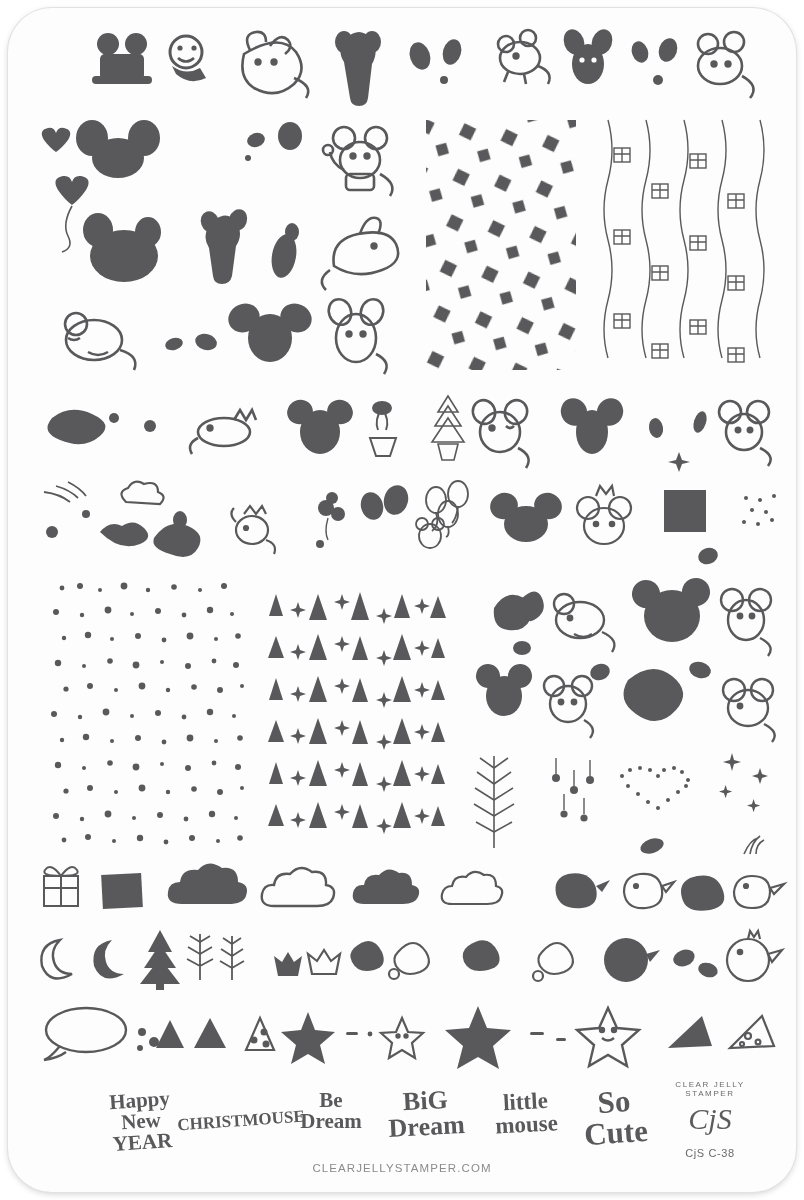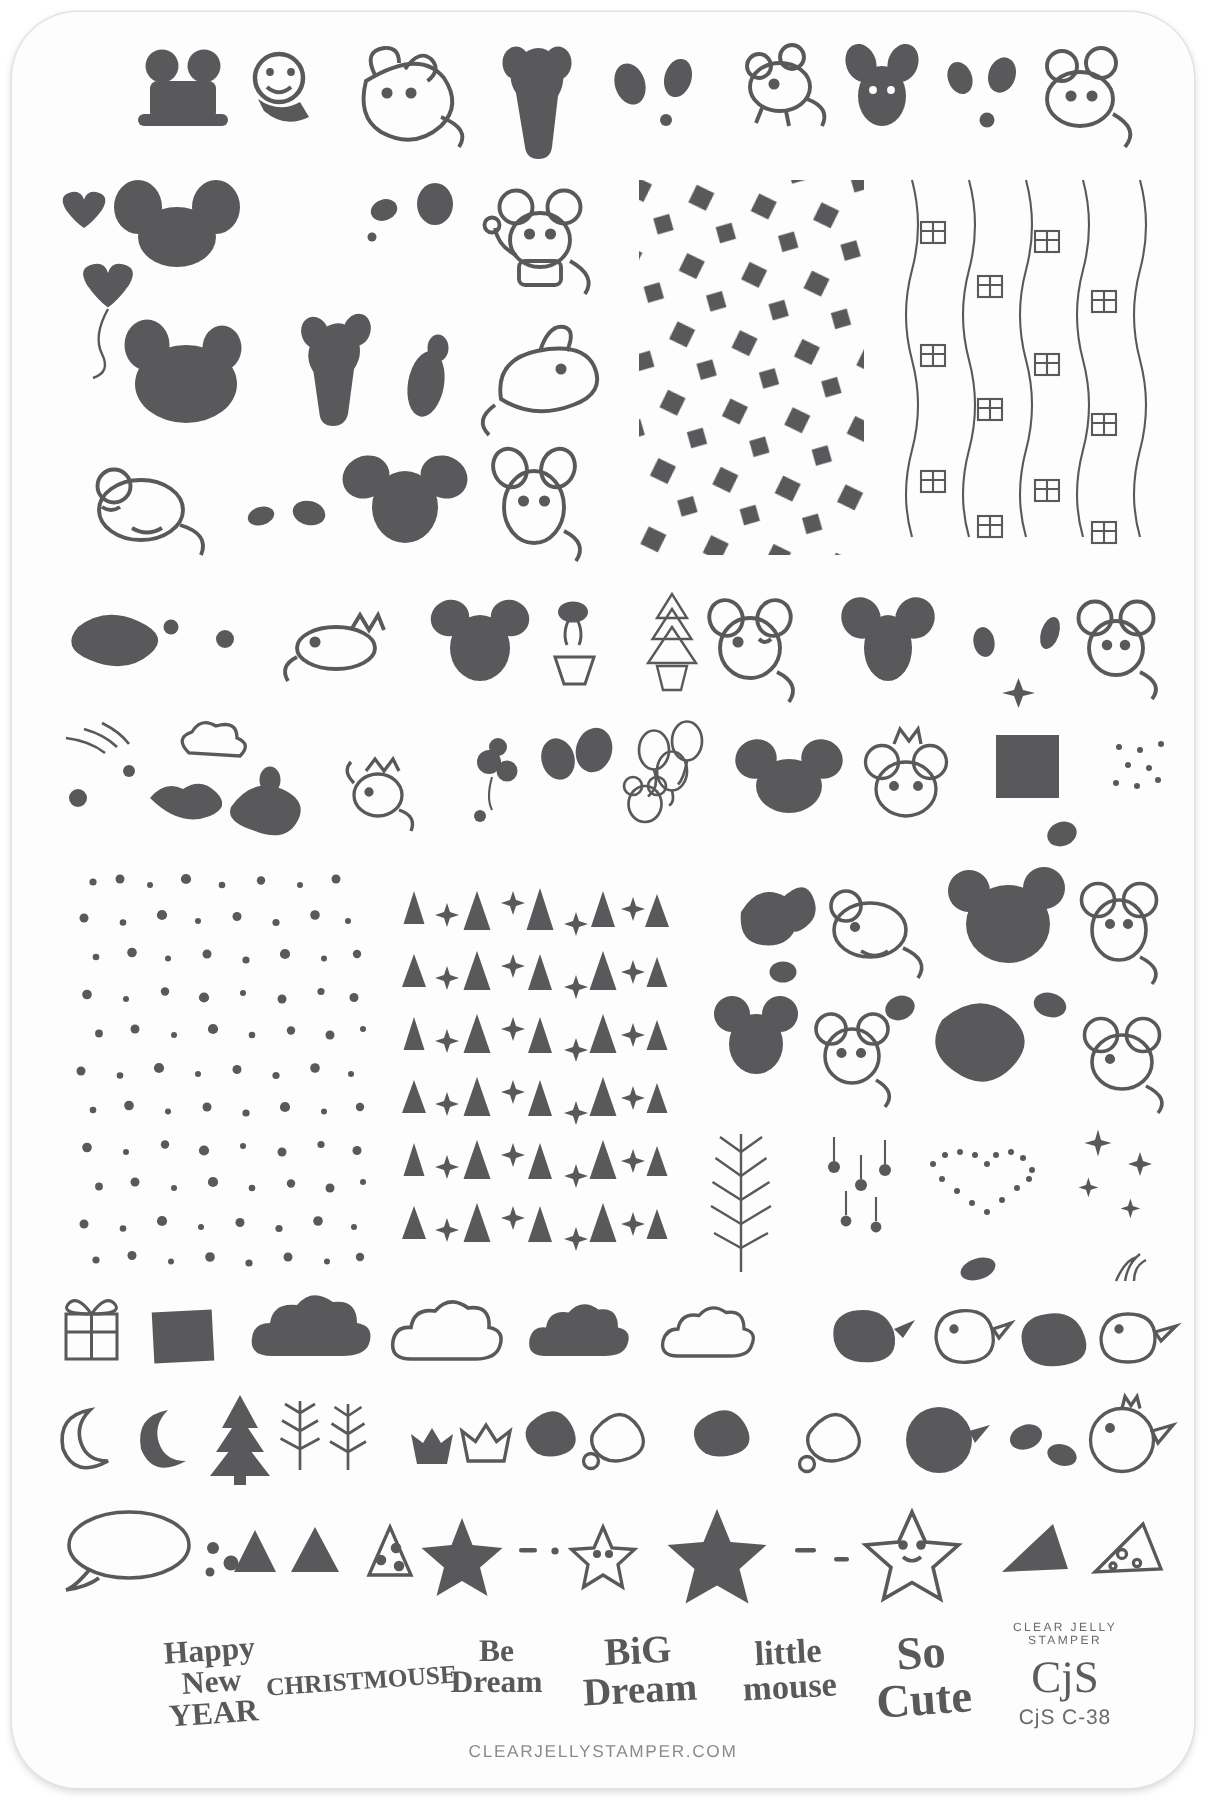--- a/index.html
+++ b/index.html
@@ -86,27 +86,28 @@
     color: #6a6a6c;
   }
   .logo-arc {
     font-size: 8px;
     letter-spacing: 1.6px;
     margin-top: 4px;
   }
   .logo-mark {
     font-family: "Liberation Serif", serif;
     font-size: 30px;
+    font-style: italic;
     margin-top: 4px;
     color: #5c5c5e;
   }
   .logo-code {
-    font-size: 14px;
+    font-size: 11px;
     letter-spacing: 0.6px;
-    margin-top: 0;
+    margin-top: 11px;
     color: #6a6a6c;
   }
 </style>
 </head>
 <body>
 
 <div id="plate-wrap">
   <div id="plate">
     <div id="art">
       <svg class="art-svg" viewBox="0 0 788 1184" xmlns="http://www.w3.org/2000/svg">

